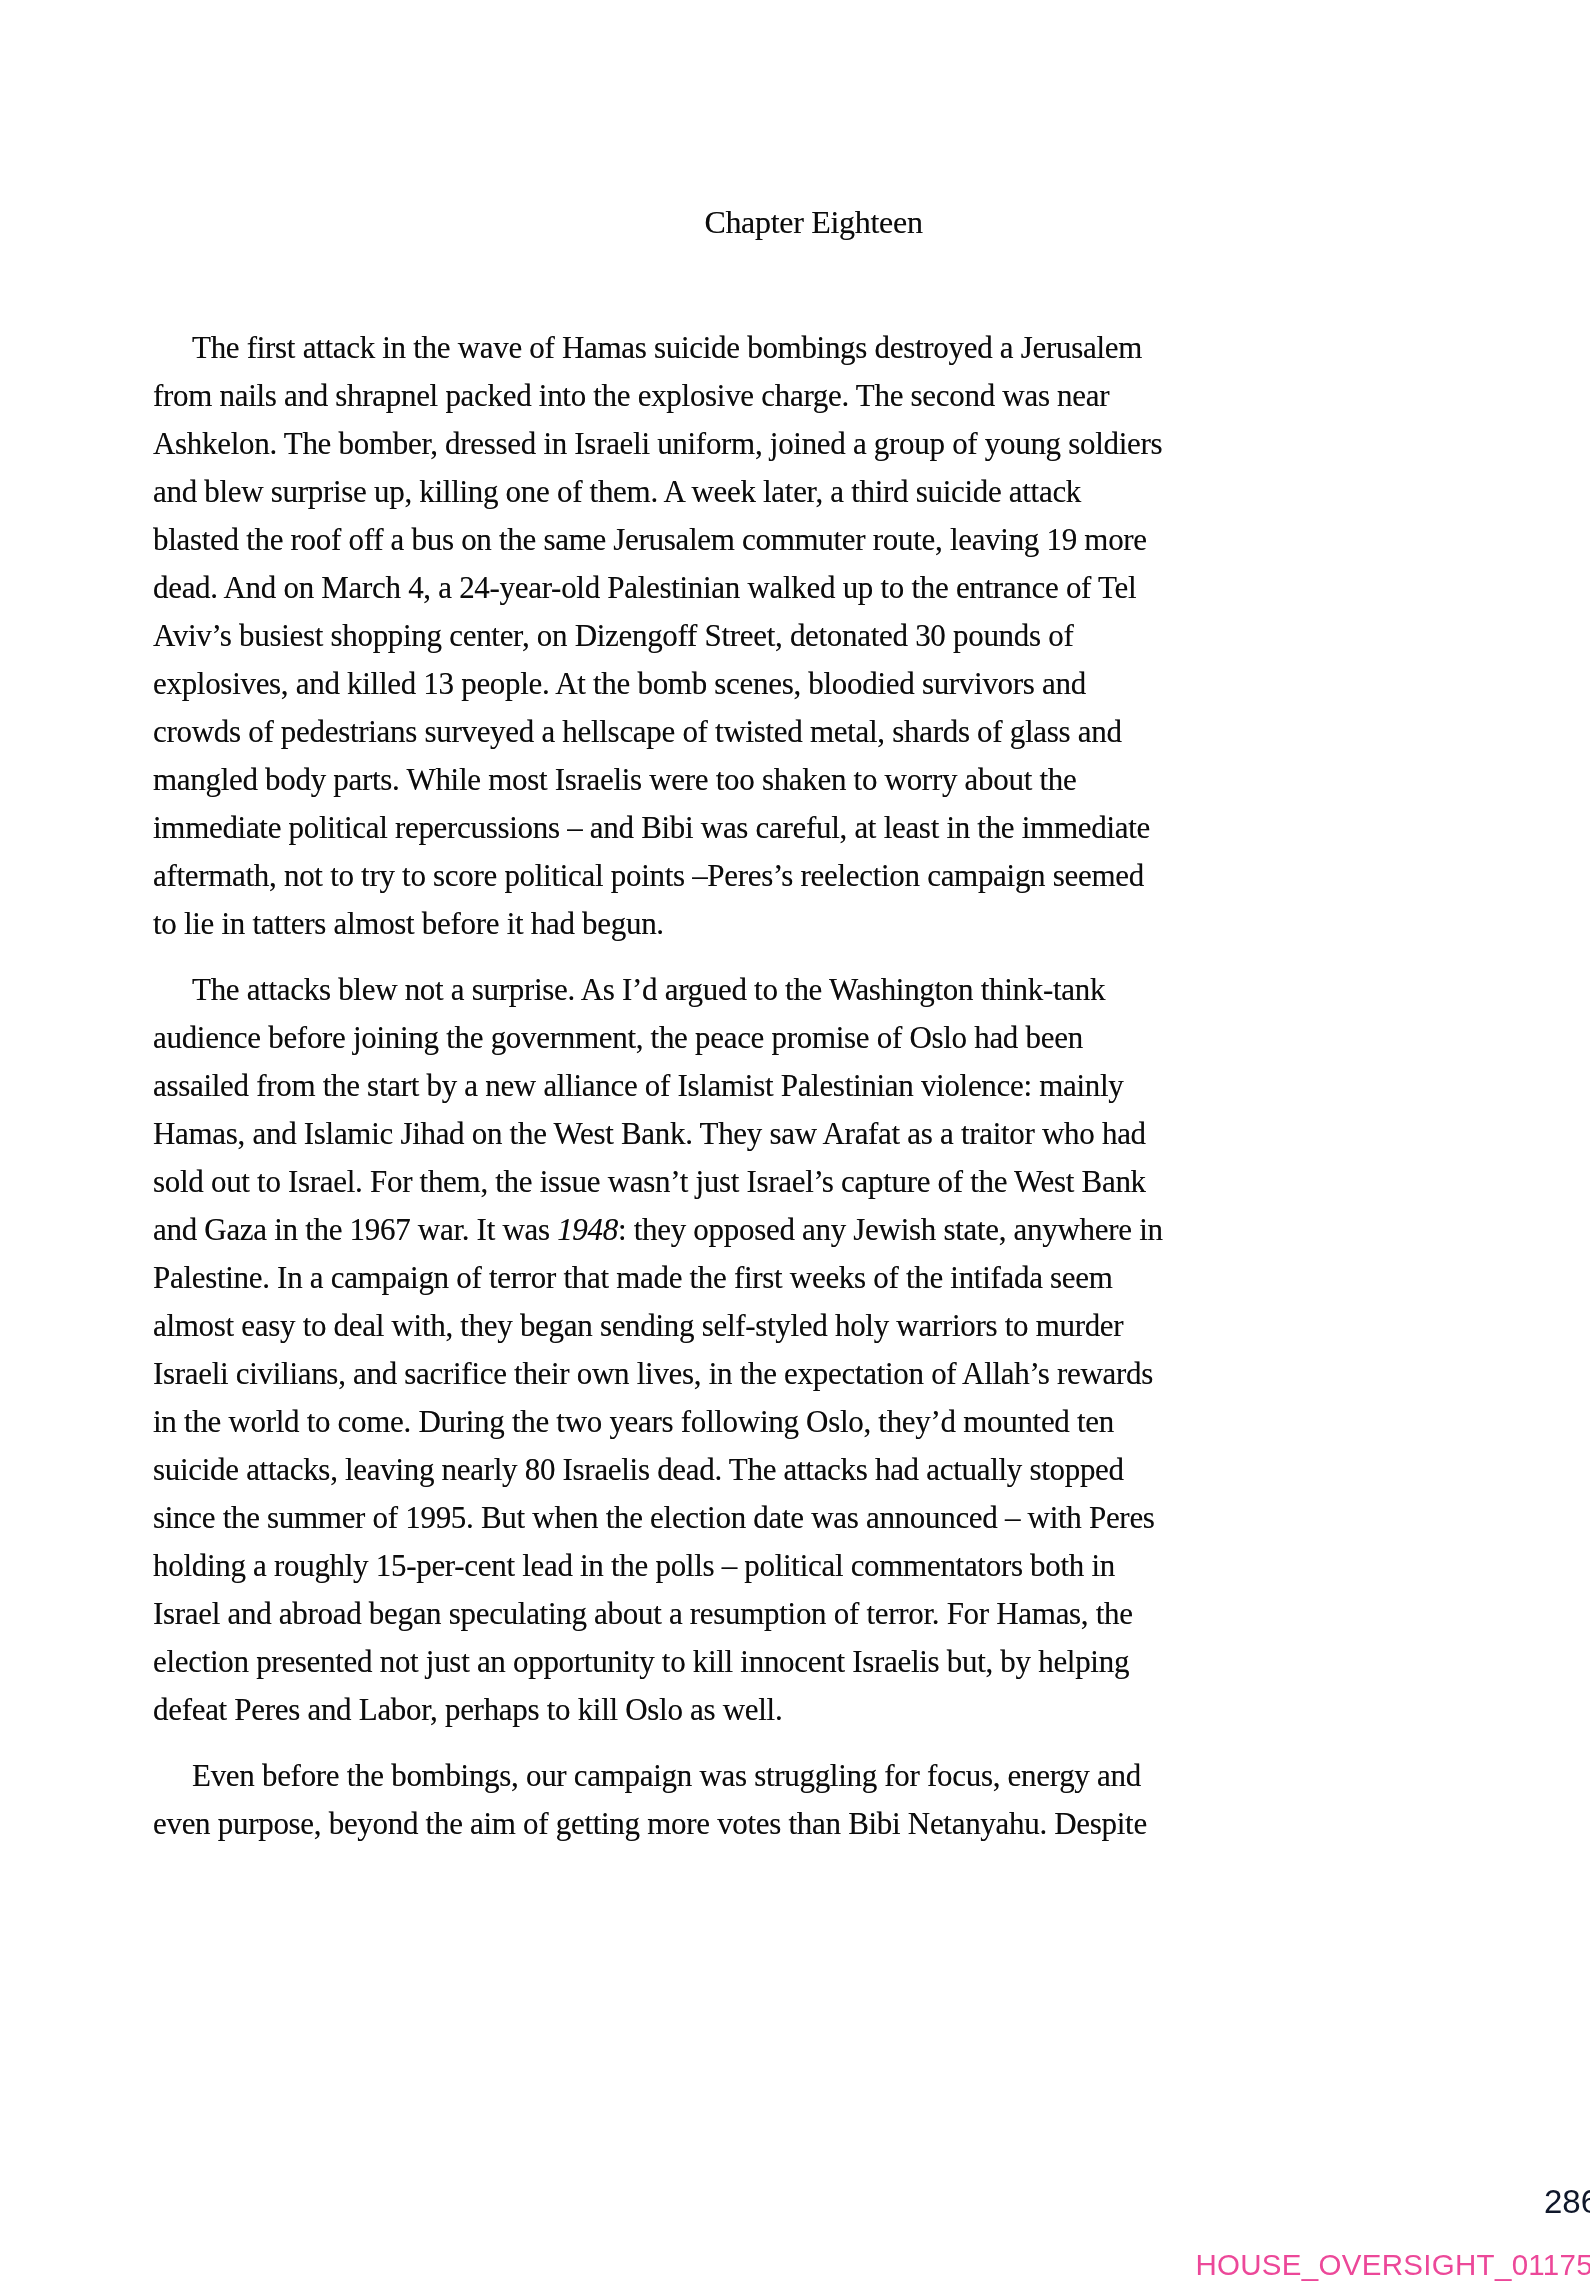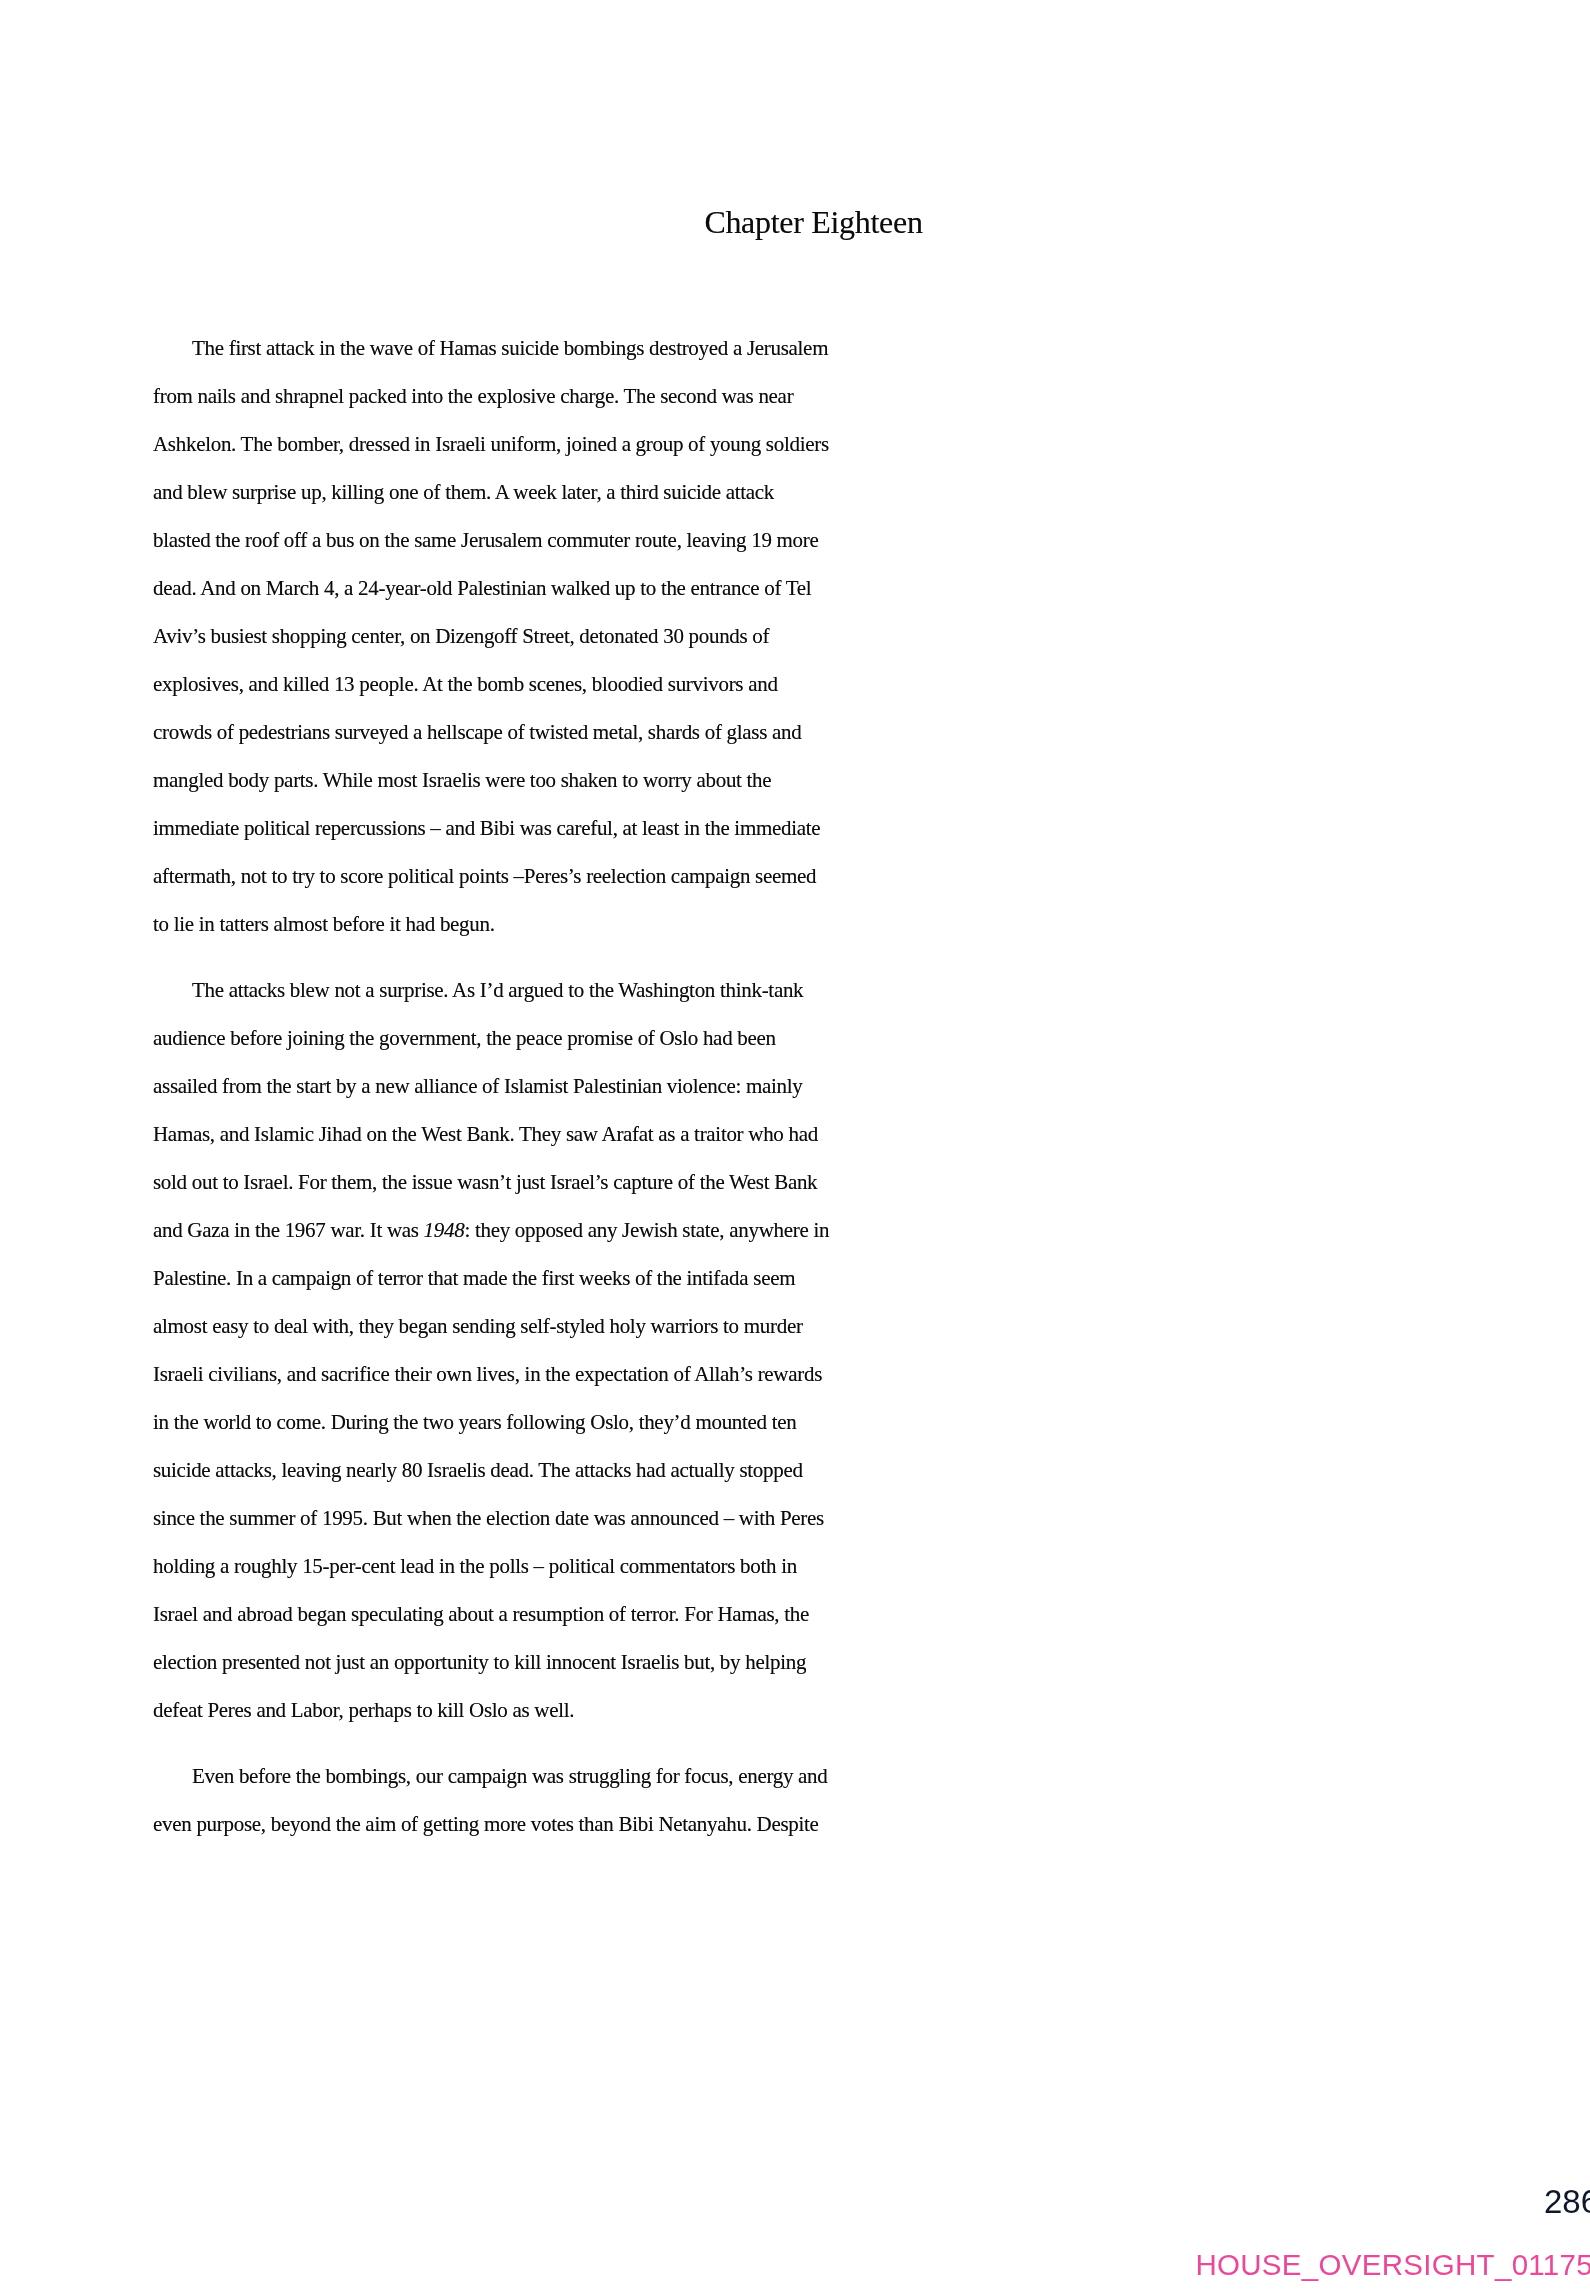--- a/index.html
+++ b/index.html
@@ -24,21 +24,21 @@
     font-size:32px;
     line-height:37px;
     letter-spacing:-0.3px;
     text-shadow:0 0 0.6px rgba(0,0,0,0.45);
   }
   .body-text{
     position:absolute;
     left:153px;
     top:324px;
     width:1258px;
-    font-size:21px;
+    font-size:31px;
     line-height:48px;
     letter-spacing:-0.3px;
     text-shadow:0 0 0.6px rgba(0,0,0,0.45);
   }
   .para{margin:0 0 18px 0;}
   .line{white-space:nowrap;height:48px;}
   .line.first{padding-left:39px;}
   .line i{font-style:italic;}
   .page-number{
     position:absolute;

